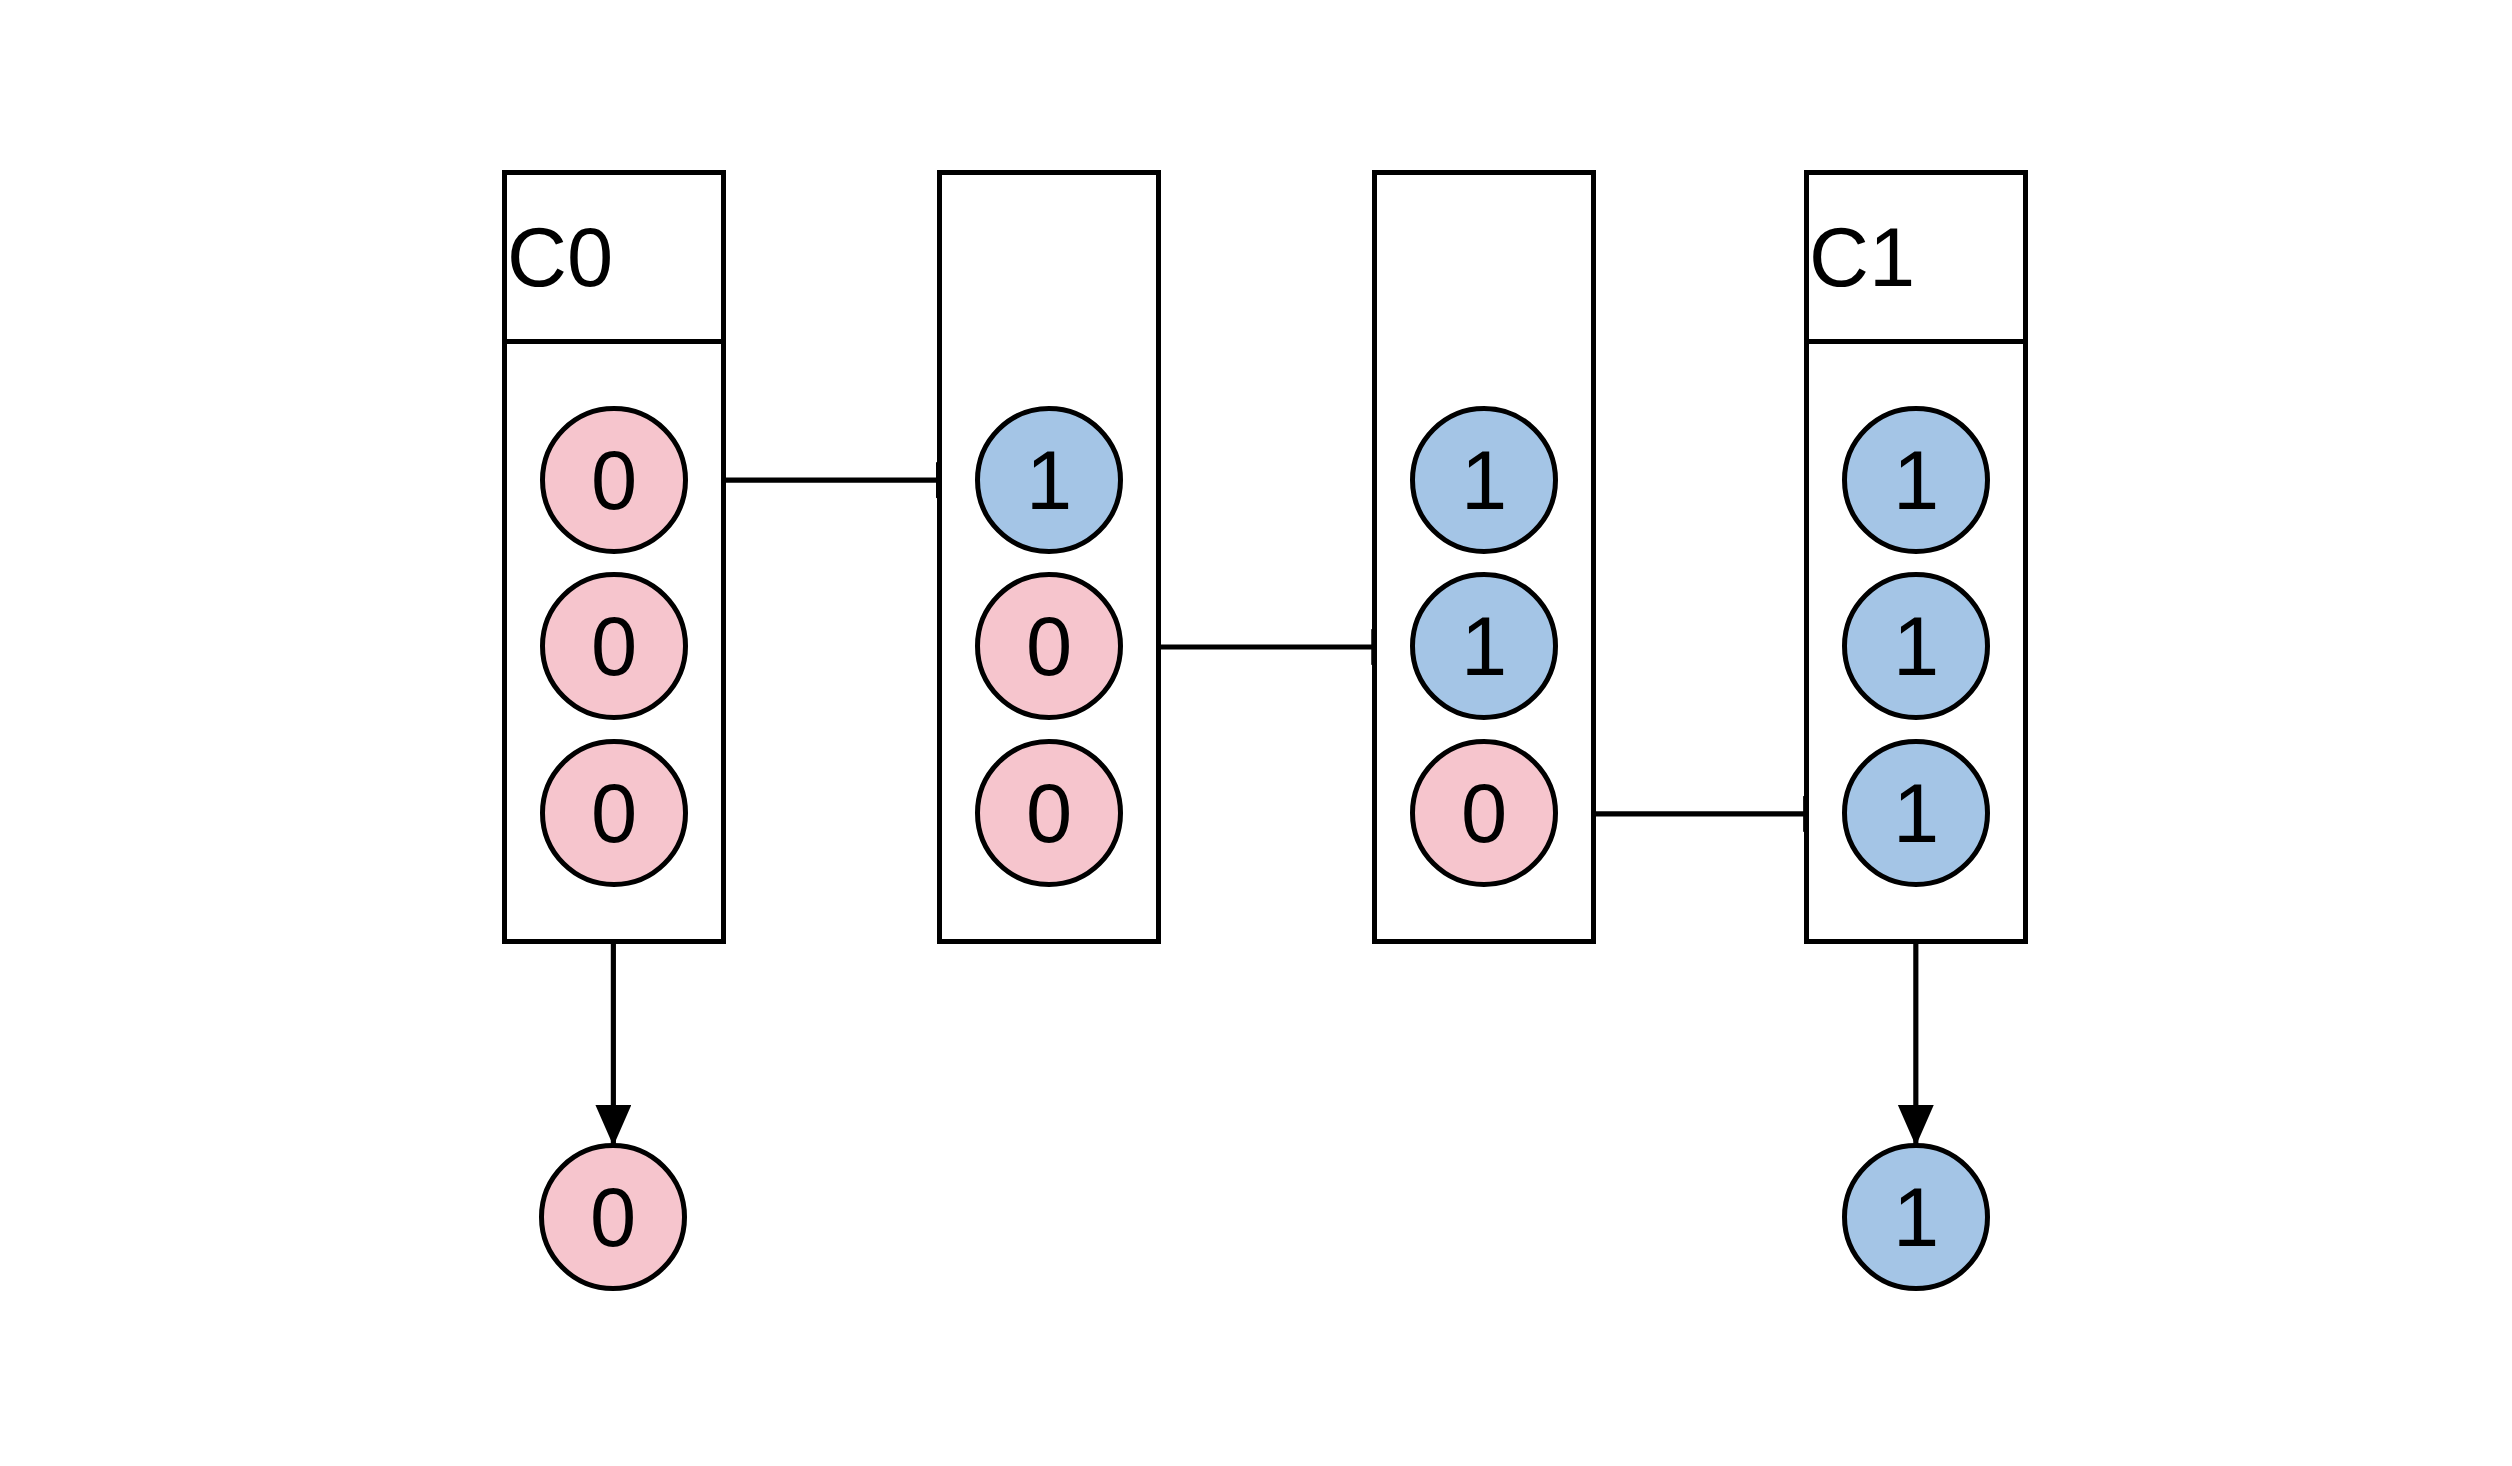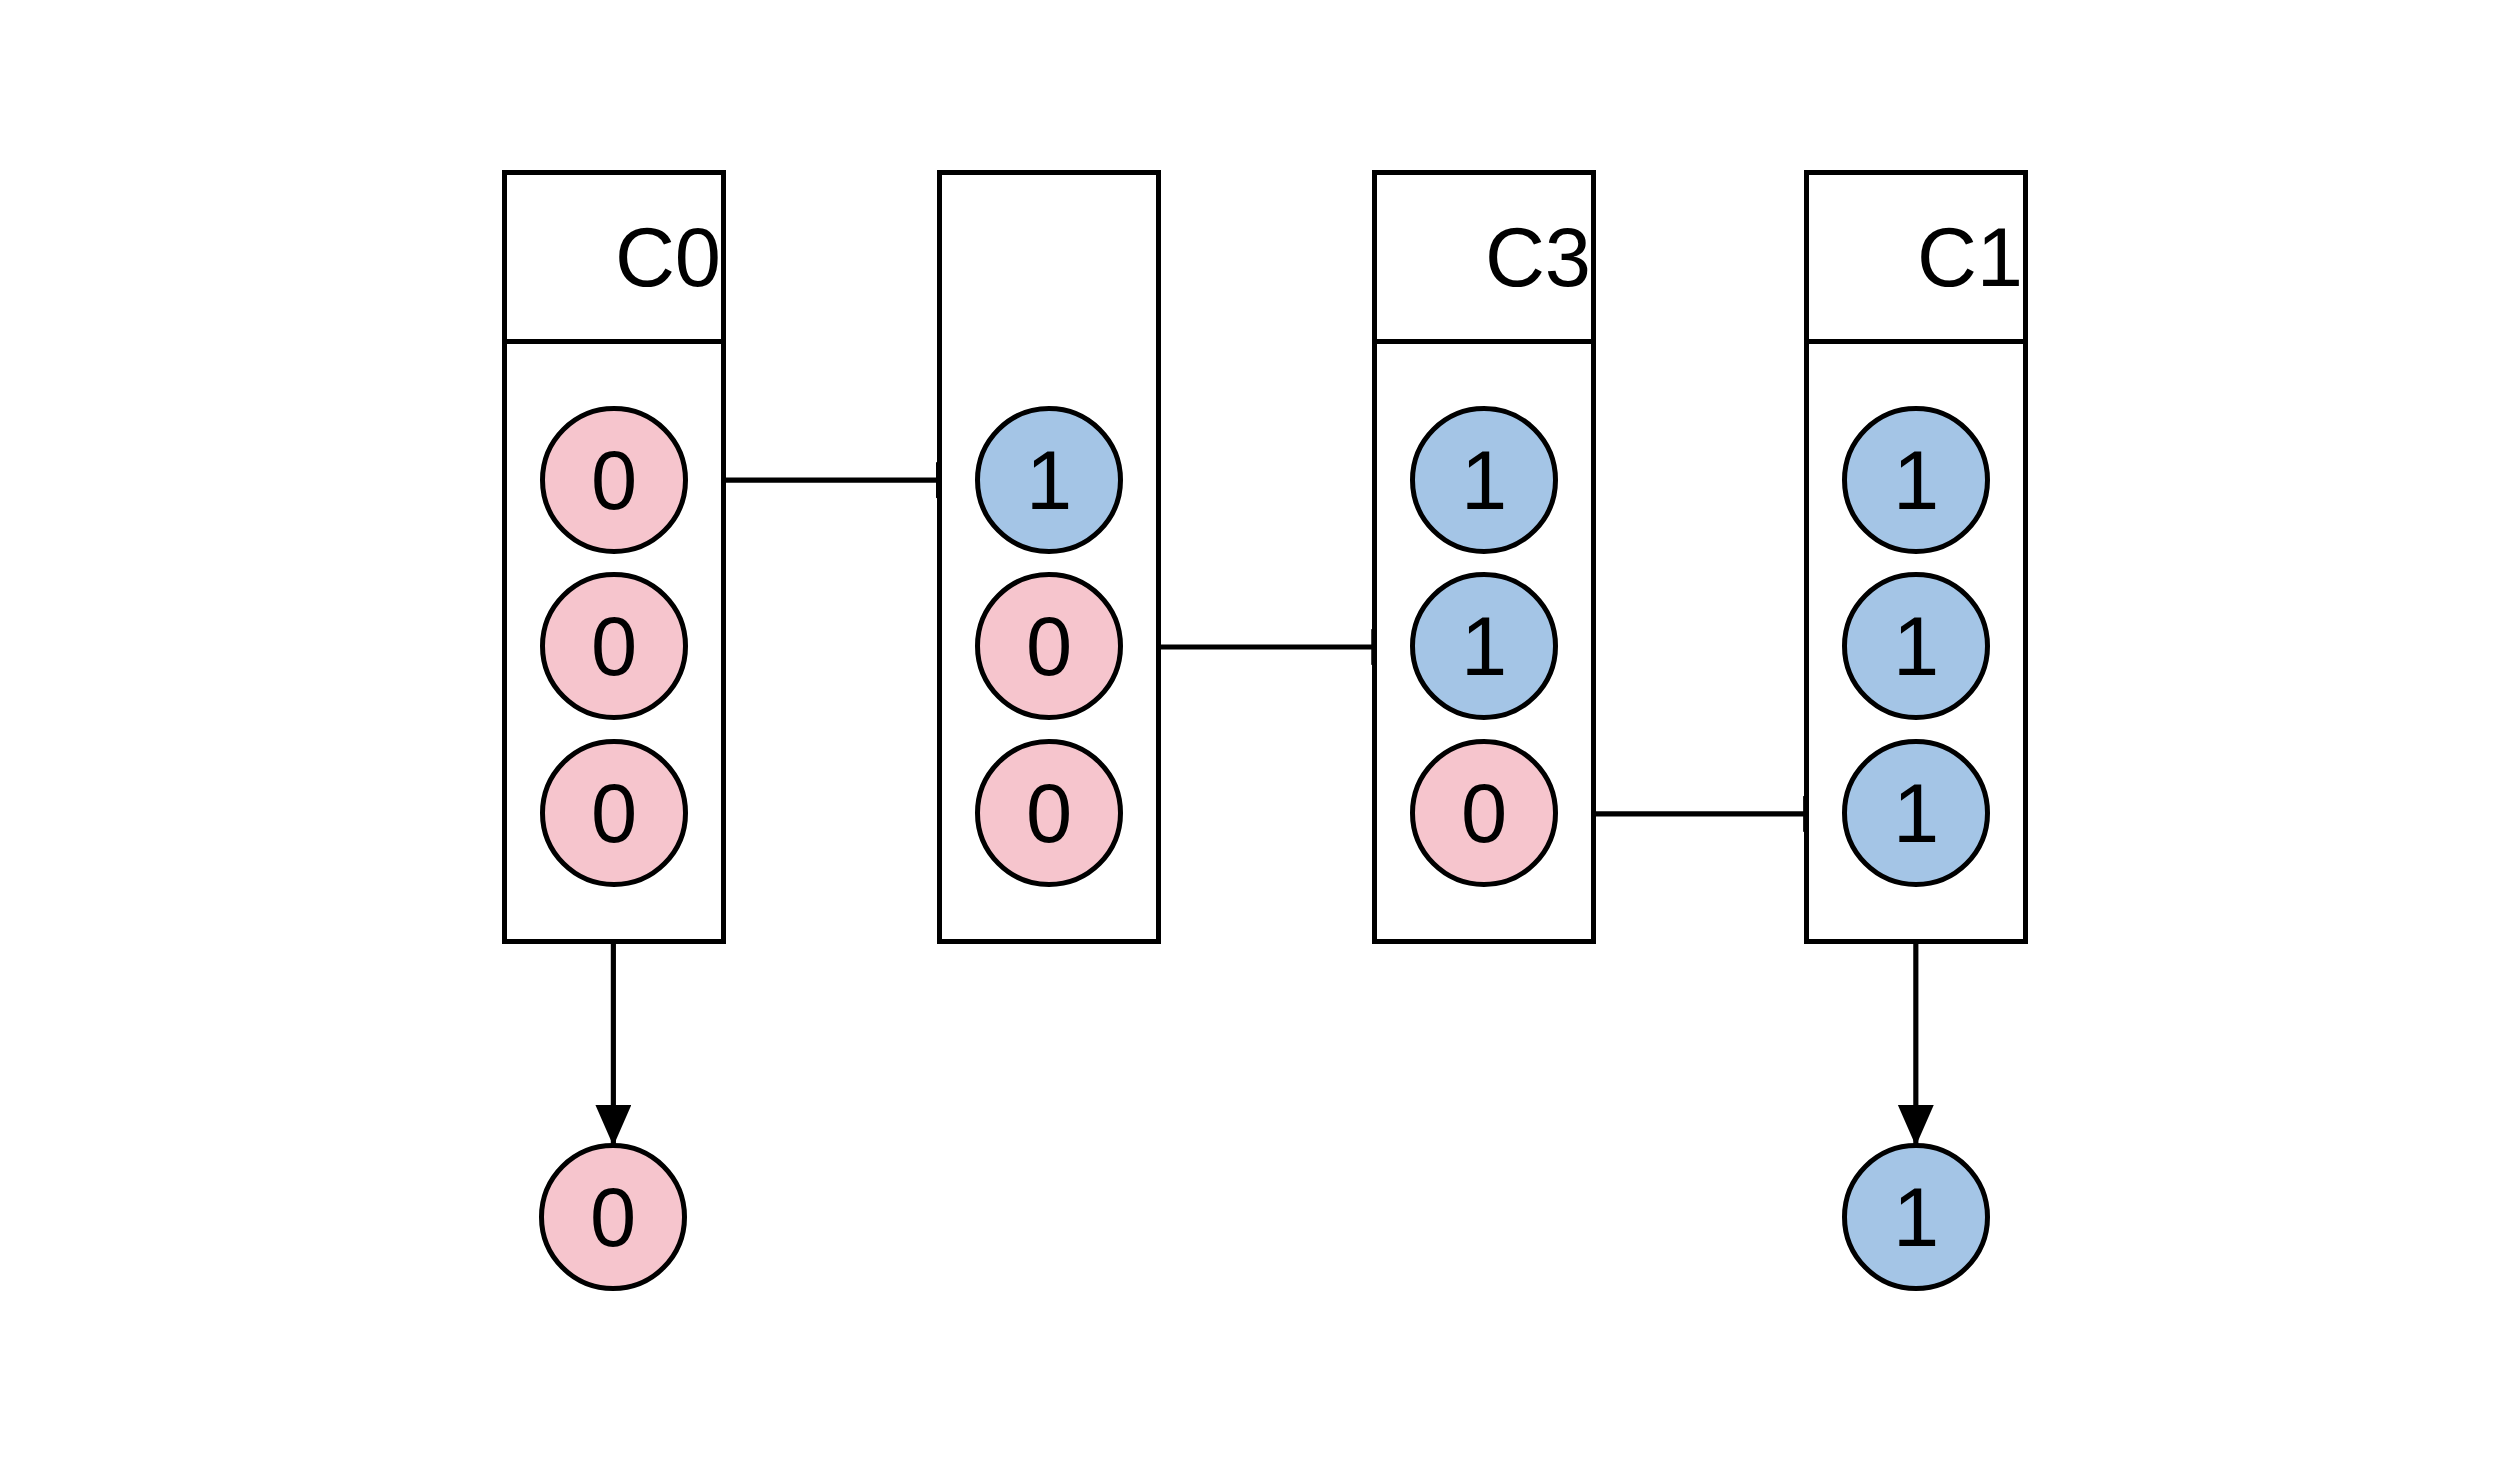--- a/index.html
+++ b/index.html
@@ -28,21 +28,21 @@
   }
   .col-header {
     position: absolute;
     left: 0; top: 0;
     width: 100%;
     height: 169px;
     border-bottom: 5.2px solid #000;
     box-sizing: border-box;
     display: flex;
     align-items: center;
-    justify-content: flex-end;
+    justify-content: flex-start;
   }
   .col-label {
     font-size: 83px;
     color: #000;
     line-height: 1;
   }
   .circle {
     position: absolute;
     width: 148px;
     height: 148px;
@@ -89,23 +89,20 @@
     <div class="circle col-circle row-2" style="background: rgb(246, 197, 205);">0</div>
   </div>
 
   <div class="column" style="left:937px">
     <div class="circle col-circle row-0" style="background: rgb(164, 197, 230);">1</div>
     <div class="circle col-circle row-1" style="background: rgb(246, 197, 205);">0</div>
     <div class="circle col-circle row-2" style="background: rgb(246, 197, 205);">0</div>
   </div>
 
   <div class="column" style="left:1372px">
-    <div class="col-header">
-      <span class="col-label">C3</span>
-    </div>
     <div class="circle col-circle row-0" style="background: rgb(164, 197, 230);">1</div>
     <div class="circle col-circle row-1" style="background: rgb(164, 197, 230);">1</div>
     <div class="circle col-circle row-2" style="background: rgb(246, 197, 205);">0</div>
   </div>
 
   <div class="column" style="left:1804px">
     <div class="col-header">
       <span class="col-label">C1</span>
     </div>
     <div class="circle col-circle row-0" style="background: rgb(164, 197, 230);">1</div>

